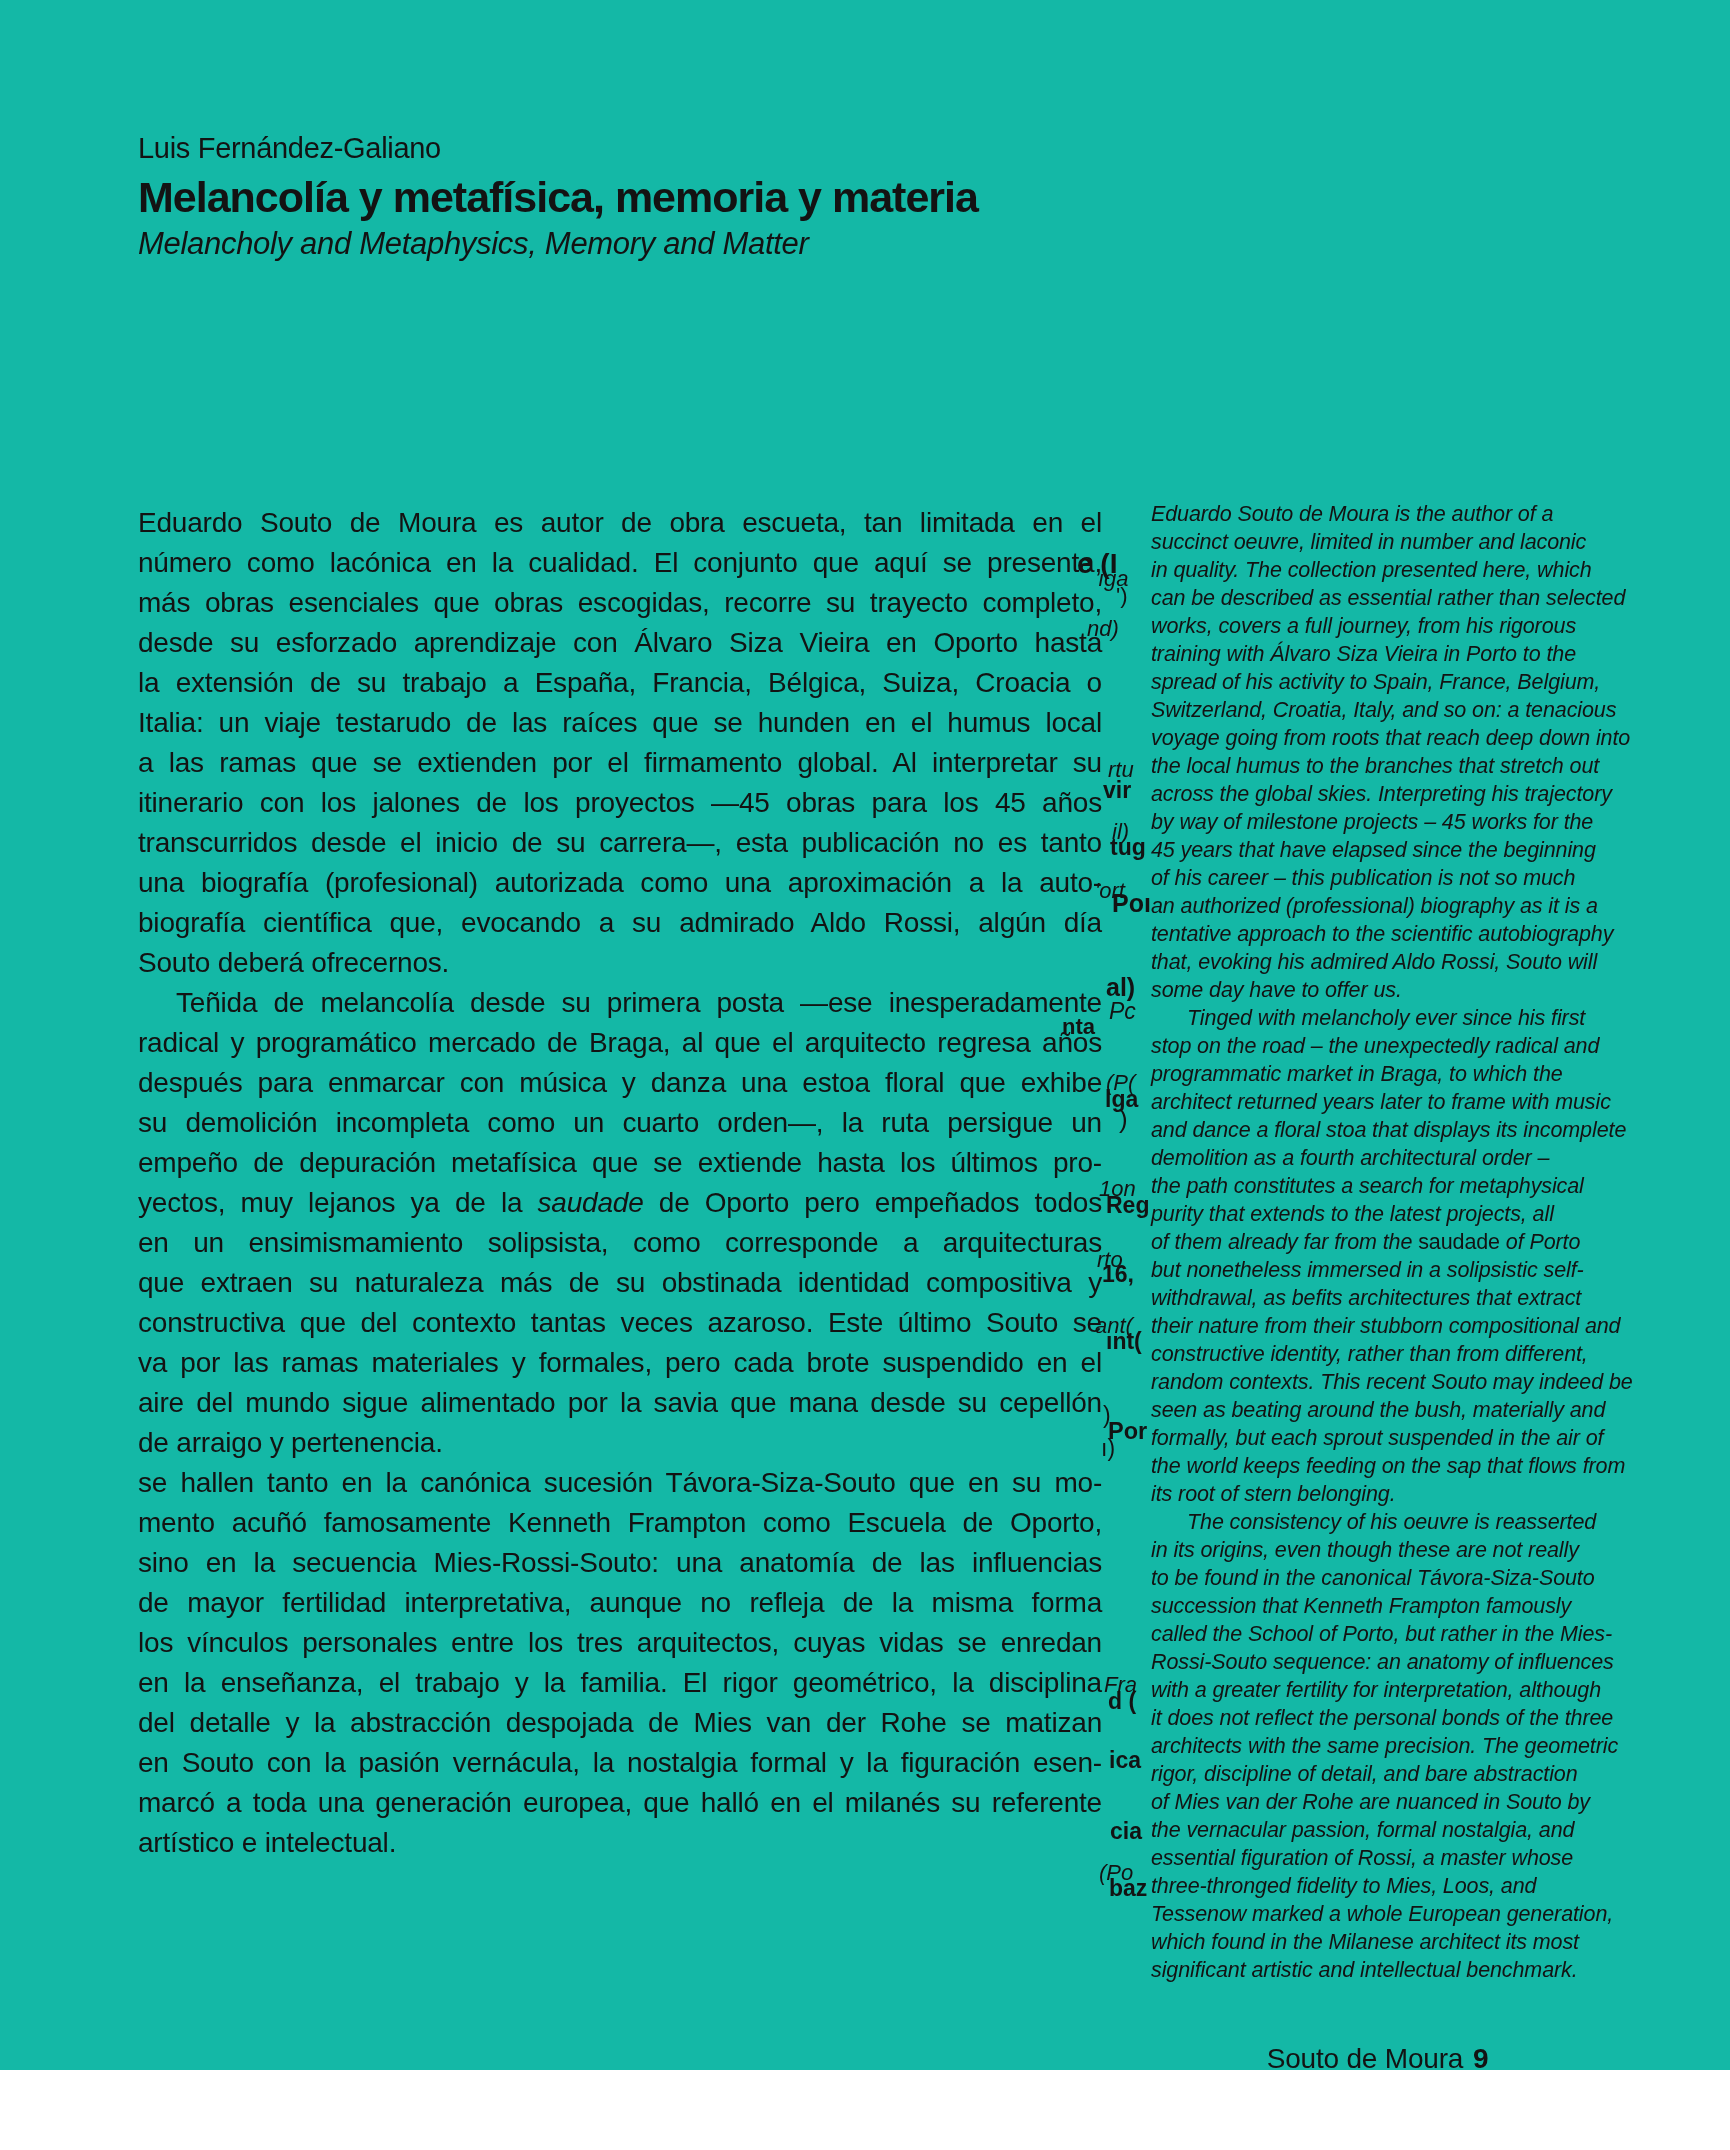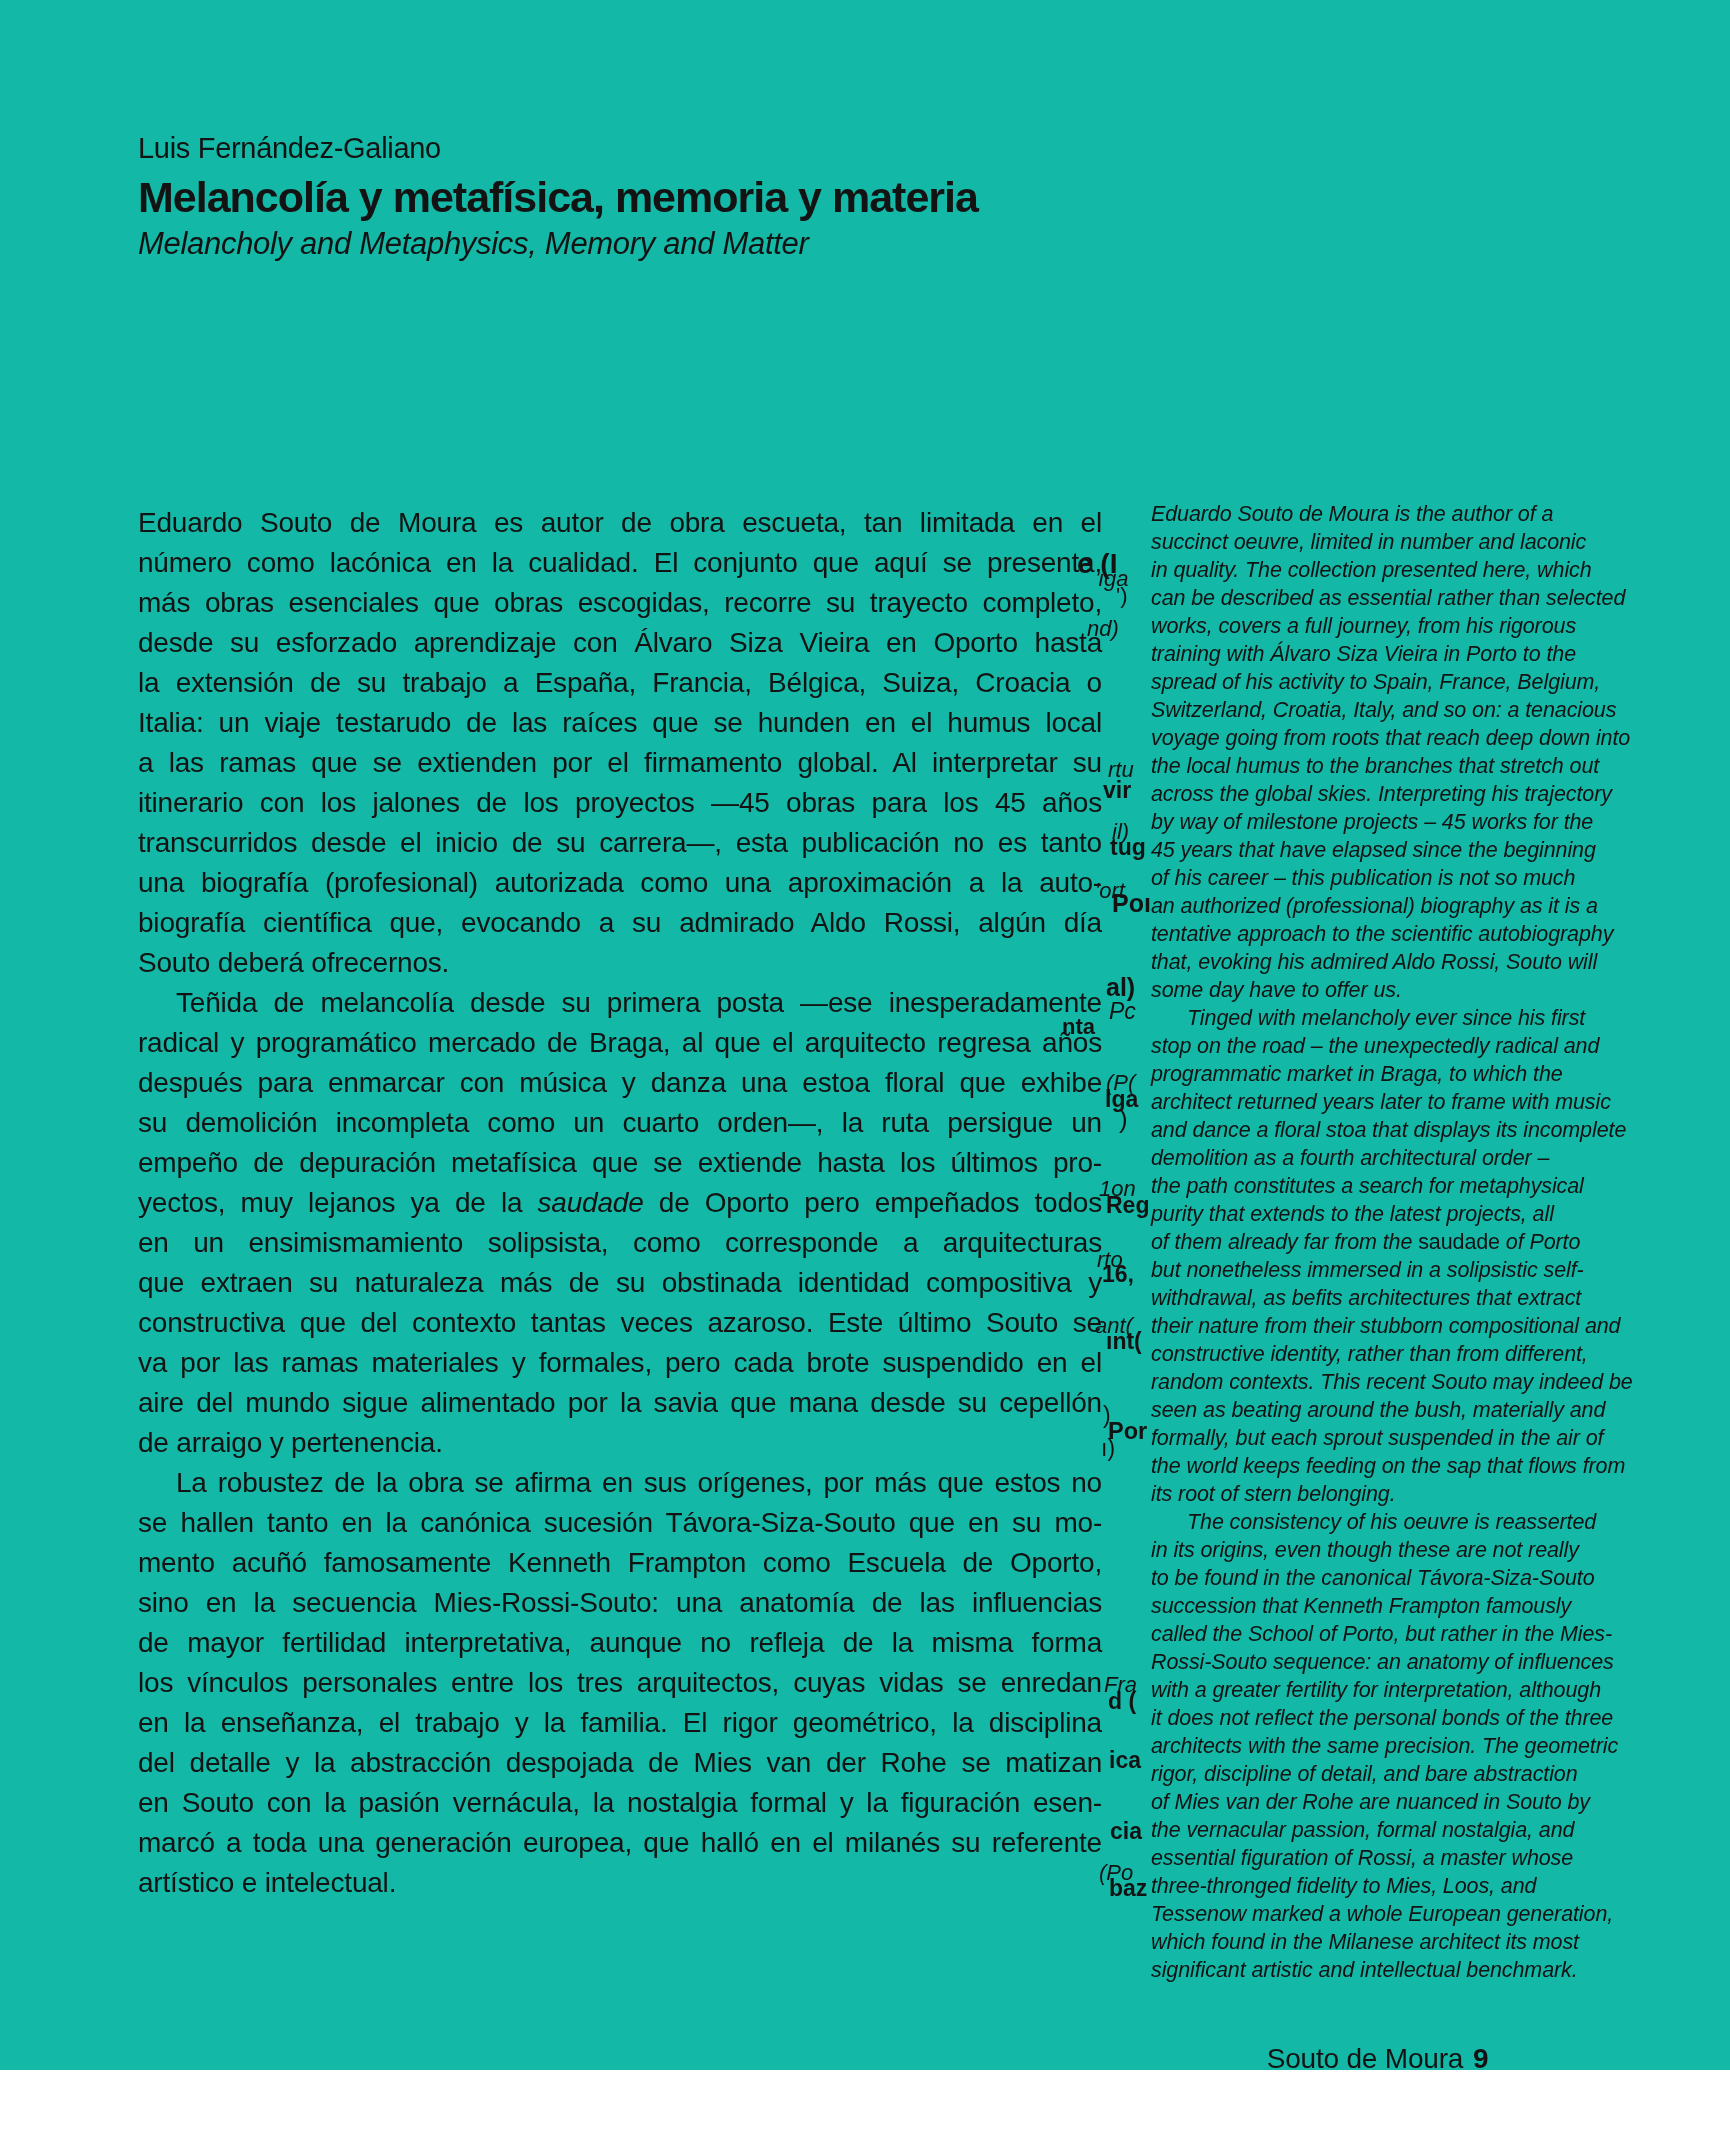--- a/index.html
+++ b/index.html
@@ -76,21 +76,20 @@
       <div class="ln">después para enmarcar con música y danza una estoa floral que exhibe</div>
       <div class="ln">su demolición incompleta como un cuarto orden—, la ruta persigue un</div>
       <div class="ln">empeño de depuración metafísica que se extiende hasta los últimos pro-</div>
       <div class="ln"><span>yectos, muy lejanos ya de la </span><span class="em-it">saudade</span><span> de Oporto pero empeñados todos</span></div>
       <div class="ln">en un ensimismamiento solipsista, como corresponde a arquitecturas</div>
       <div class="ln">que extraen su naturaleza más de su obstinada identidad compositiva y</div>
       <div class="ln">constructiva que del contexto tantas veces azaroso. Este último Souto se</div>
       <div class="ln">va por las ramas materiales y formales, pero cada brote suspendido en el</div>
       <div class="ln">aire del mundo sigue alimentado por la savia que mana desde su cepellón</div>
       <div class="ln last">de arraigo y pertenencia.</div>
-      <div class="ln indent">La robustez de la obra se afirma en sus orígenes, por más que estos no</div>
       <div class="ln">se hallen tanto en la canónica sucesión Távora-Siza-Souto que en su mo-</div>
       <div class="ln">mento acuñó famosamente Kenneth Frampton como Escuela de Oporto,</div>
       <div class="ln">sino en la secuencia Mies-Rossi-Souto: una anatomía de las influencias</div>
       <div class="ln">de mayor fertilidad interpretativa, aunque no refleja de la misma forma</div>
       <div class="ln">los vínculos personales entre los tres arquitectos, cuyas vidas se enredan</div>
       <div class="ln">en la enseñanza, el trabajo y la familia. El rigor geométrico, la disciplina</div>
       <div class="ln">del detalle y la abstracción despojada de Mies van der Rohe se matizan</div>
       <div class="ln">en Souto con la pasión vernácula, la nostalgia formal y la figuración esen-</div>
       <div class="ln">marcó a toda una generación europea, que halló en el milanés su referente</div>
       <div class="ln last">artístico e intelectual.</div>

